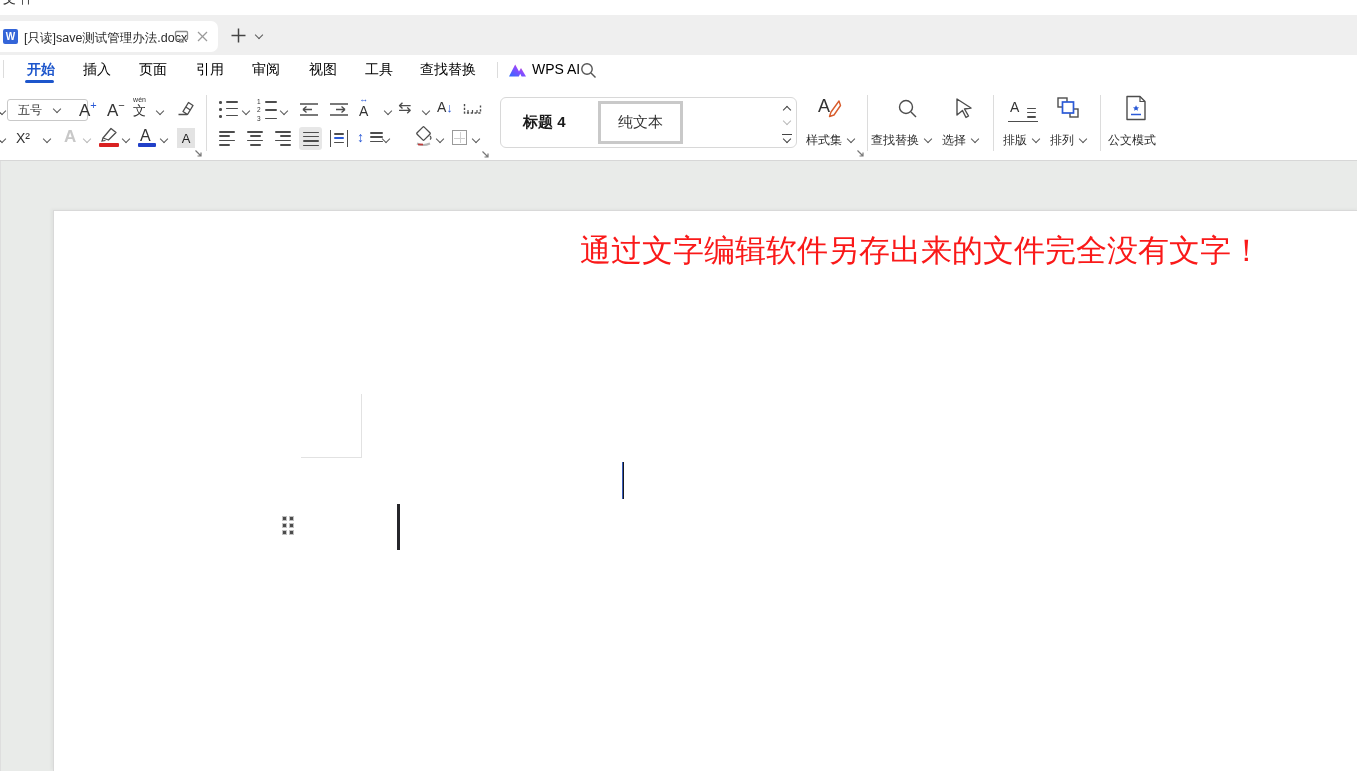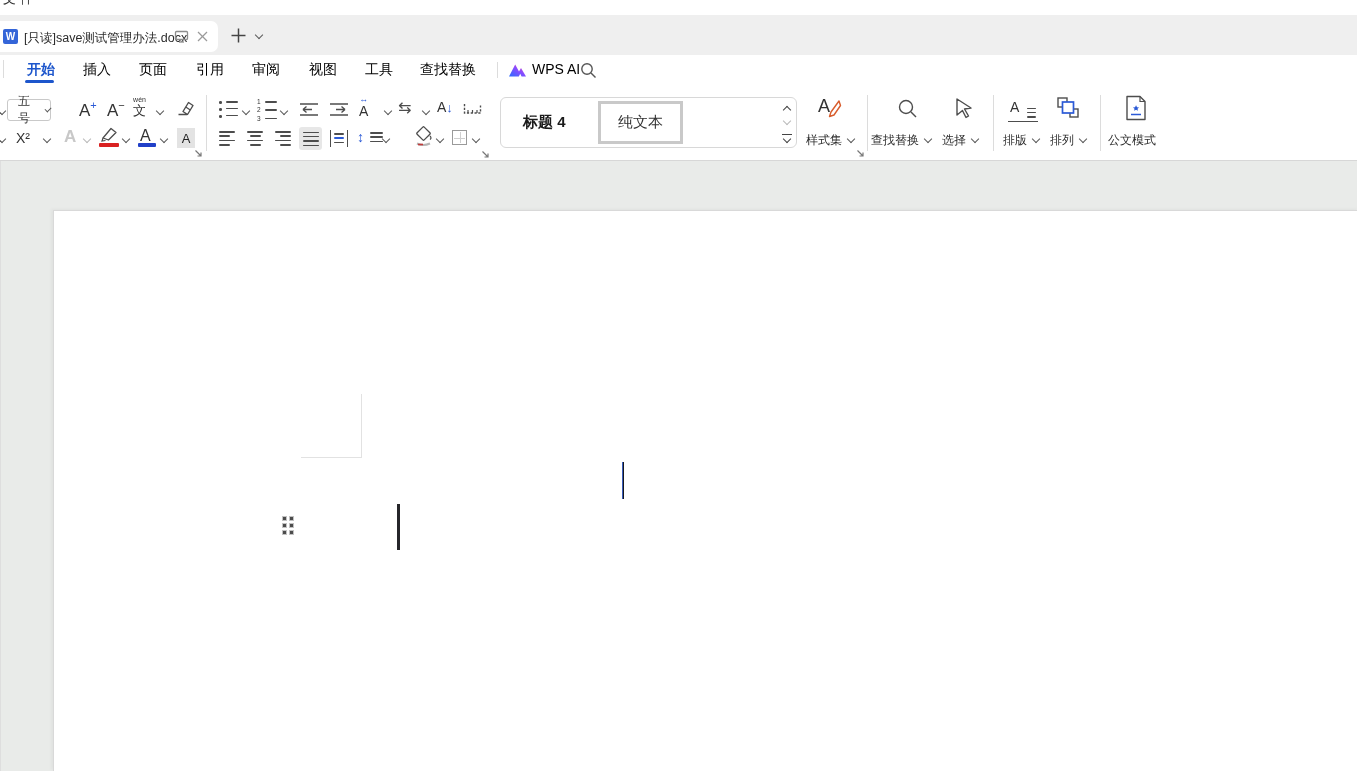--- a/index.html
+++ b/index.html
@@ -127,21 +127,21 @@
       <circle cx="7" cy="7" r="5.2" fill="none" stroke="#555" stroke-width="1.4"></circle>
       <line x1="11" y1="11" x2="15.5" y2="15.5" stroke="#555" stroke-width="1.4"></line>
     </svg>
   </div>
 
   <div id="ribbon" class="abs">
 
     <span class="chev abs" style="left:-1px;top:23px"></span>
     <span class="chev abs" style="left:-1px;top:51px"></span>
 
-    <div class="combo" style="left:7px;top:14px;width:44px">
+    <div class="combo" style="left:7px;top:14px;width:81px">
       <span style="margin-left:10px">五号</span>
       <span class="chev" style="margin-left:12px;margin-top:-3px"></span>
     </div>
 
     <div class="glyph" style="left:79px;top:14px;font-size:17px">
       <span>A</span><span style="color:#2b5ad6;font-size:11px;vertical-align:7px">+</span>
     </div>
     <div class="glyph" style="left:107px;top:14px;font-size:17px">
       <span>A</span><span style="font-size:11px;vertical-align:7px">−</span>
     </div>
@@ -375,20 +375,21 @@
       <line x1="6" y1="19.5" x2="16" y2="19.5" stroke="#2b5ad6" stroke-width="1.5"></line>
     </svg>
     <div class="ctl-label" style="left:1108px;top:47px">
       <span>公文模式</span>
     </div>
   </div>
 
   <div id="docarea" class="abs">
     <div id="page">
       <div class="redtext">
+        <div>通过文字编辑软件另存出来的文件完全没有文字！</div>
       </div>
       <div class="corner"></div>
       <div class="caret-thin"></div>
       <div class="handle">
         <div class="hdot"></div>
           <div class="hdot"></div>
           <div class="hdot"></div>
         <div class="hdot"></div>
           <div class="hdot"></div>
           <div class="hdot"></div>

